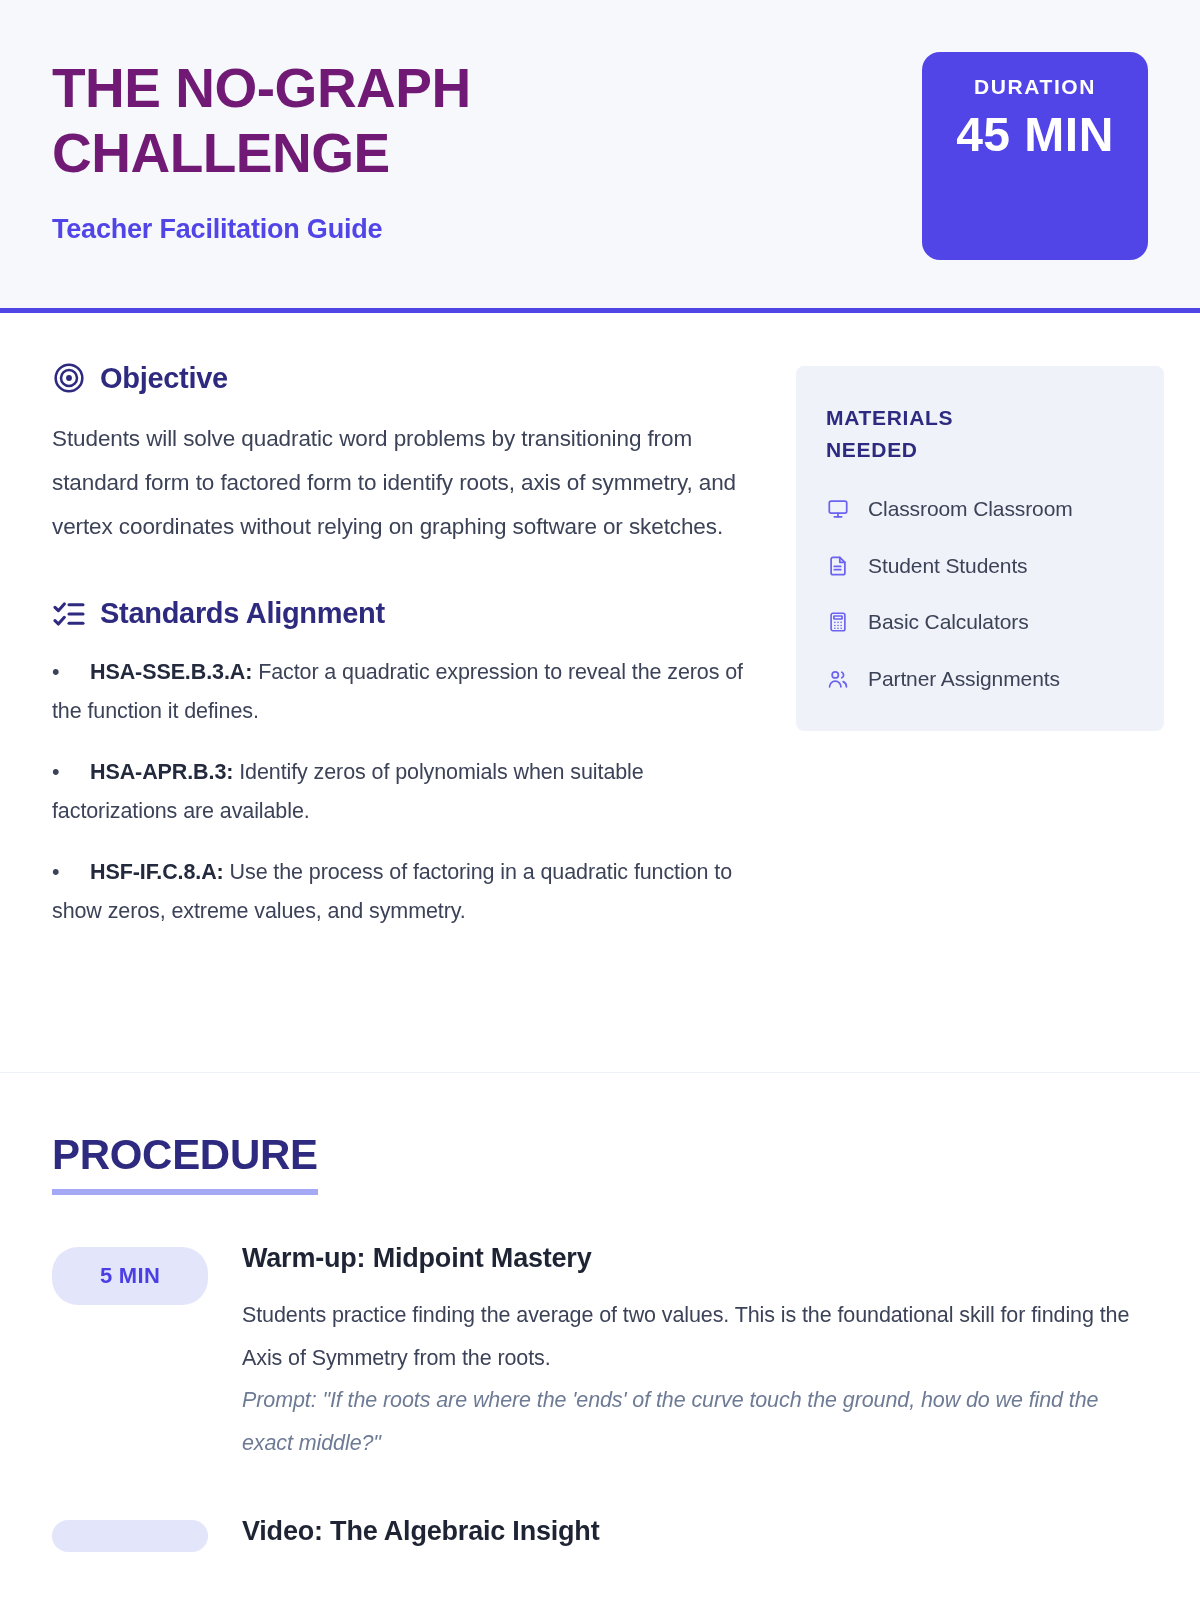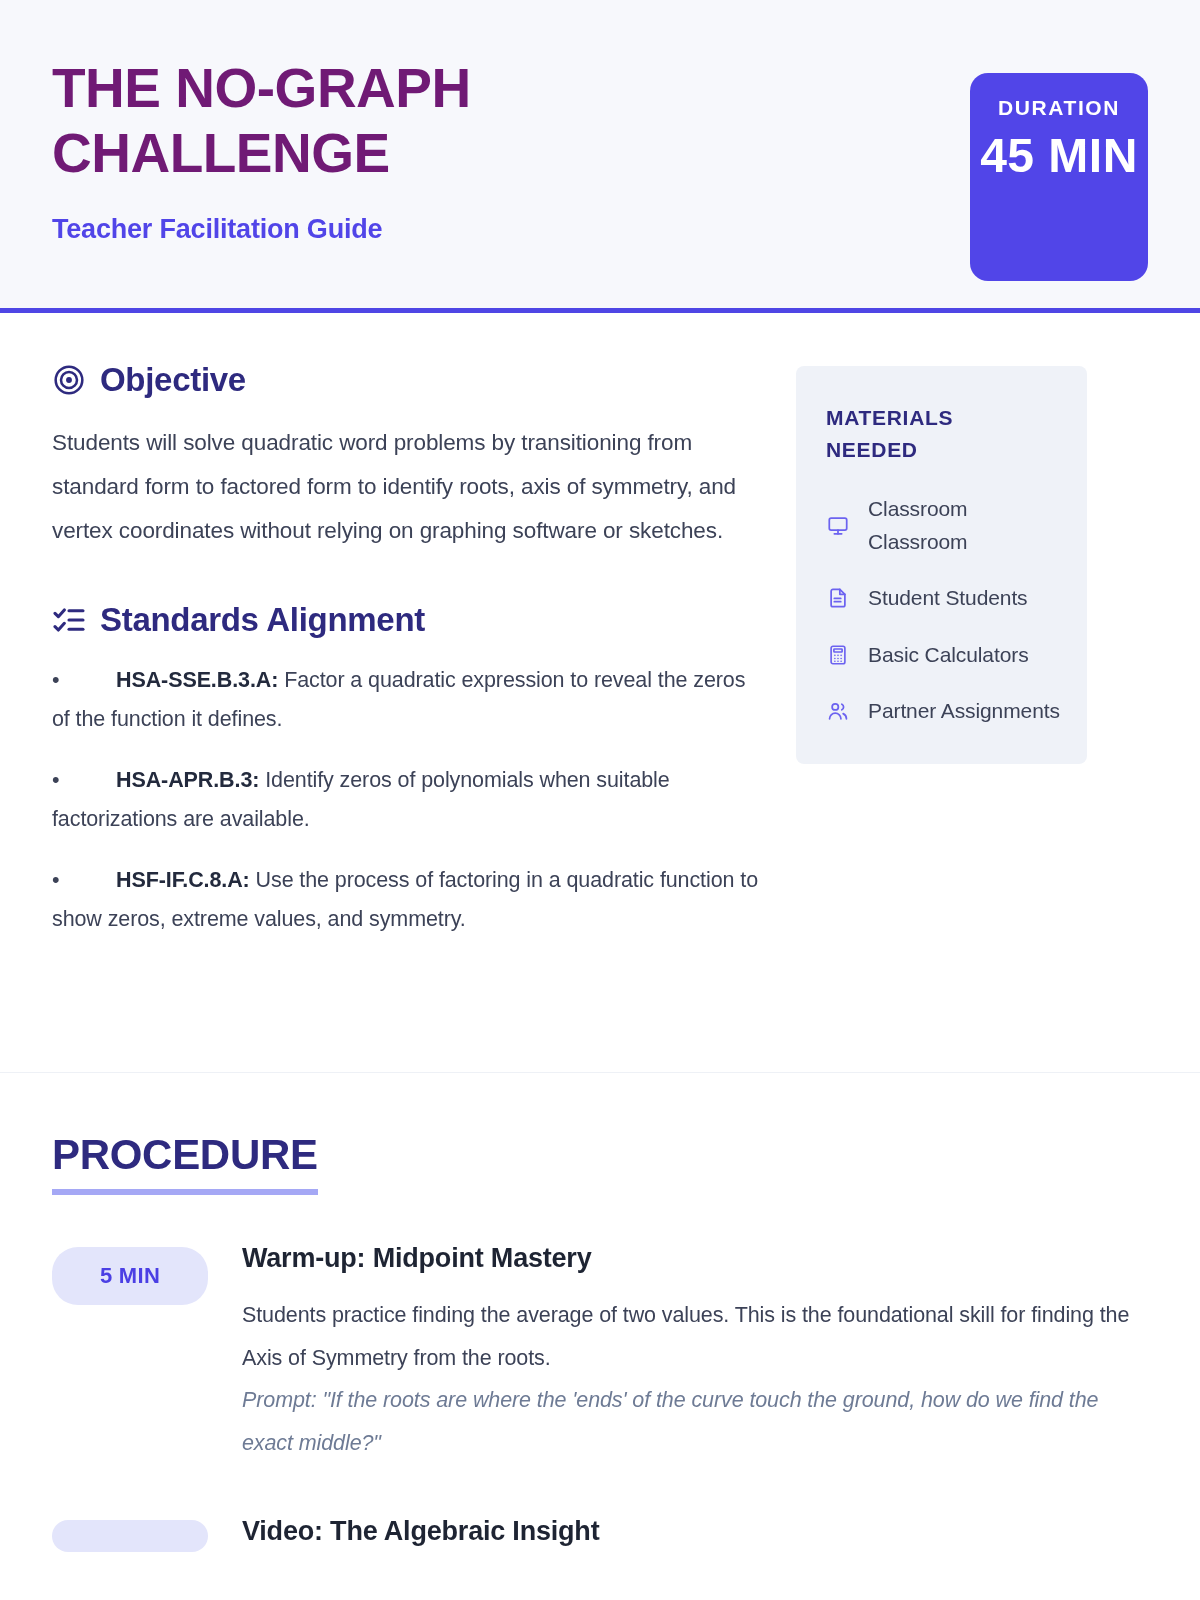--- a/index.html
+++ b/index.html
@@ -46,32 +46,31 @@
 
   .doc-subtitle {
     margin-top: 28px;
     font-size: 27px;
     font-weight: 700;
     color: #5145e8;
     letter-spacing: -0.2px;
   }
 
   .duration-badge {
-    width: 178px;
+    width: 226px;
     min-height: 208px;
     background: #5145e8;
     border-radius: 18px;
     color: #ffffff;
     display: flex;
     flex-direction: column;
     align-items: center;
     justify-content: flex-start;
     padding: 24px 10px 22px 10px;
     flex-shrink: 0;
-    margin-top: 21px;
   }
 
   .duration-label {
     font-size: 21px;
     font-weight: 700;
     letter-spacing: 1.6px;
     text-transform: uppercase;
     line-height: 1;
     margin-bottom: 10px;
   }
@@ -94,21 +93,21 @@
   }
 
   .col-main { width: 712px; flex-shrink: 0; }
   .col-side { width: 330px; flex-shrink: 0; padding-top: 5px; }
 
   .section-heading {
     display: flex;
     align-items: center;
     gap: 14px;
     color: #2e2a7f;
-    font-size: 33px;
+    font-size: 29px;
     font-weight: 800;
     letter-spacing: -0.3px;
     margin-bottom: 22px;
   }
 
   .section-heading .icon-wrap {
     width: 34px; height: 34px;
     display: flex; align-items: center; justify-content: center;
     flex-shrink: 0;
   }
@@ -124,28 +123,28 @@
 
   .std-item {
     font-size: 21.5px;
     line-height: 1.82;
     color: #3c4257;
     margin-bottom: 22px;
     letter-spacing: -0.1px;
     text-indent: 0;
   }
   .std-item .bullet { display: inline-block; width: 38px; }
-  .std-item .code { font-weight: 700; color: #232a3d; margin-left: 26px; }
+  .std-item .code { font-weight: 700; color: #232a3d; }
 
   
   .materials-card {
     background: #eff2f8;
     border-radius: 8px;
     padding: 36px 16px 36px 30px;
-    width: 291px;
+    width: 368px;
   }
 
   .materials-title {
     font-size: 21px;
     font-weight: 800;
     letter-spacing: 0.7px;
     color: #2e2a7f;
     text-transform: uppercase;
     line-height: 1.5;
     margin-bottom: 28px;

